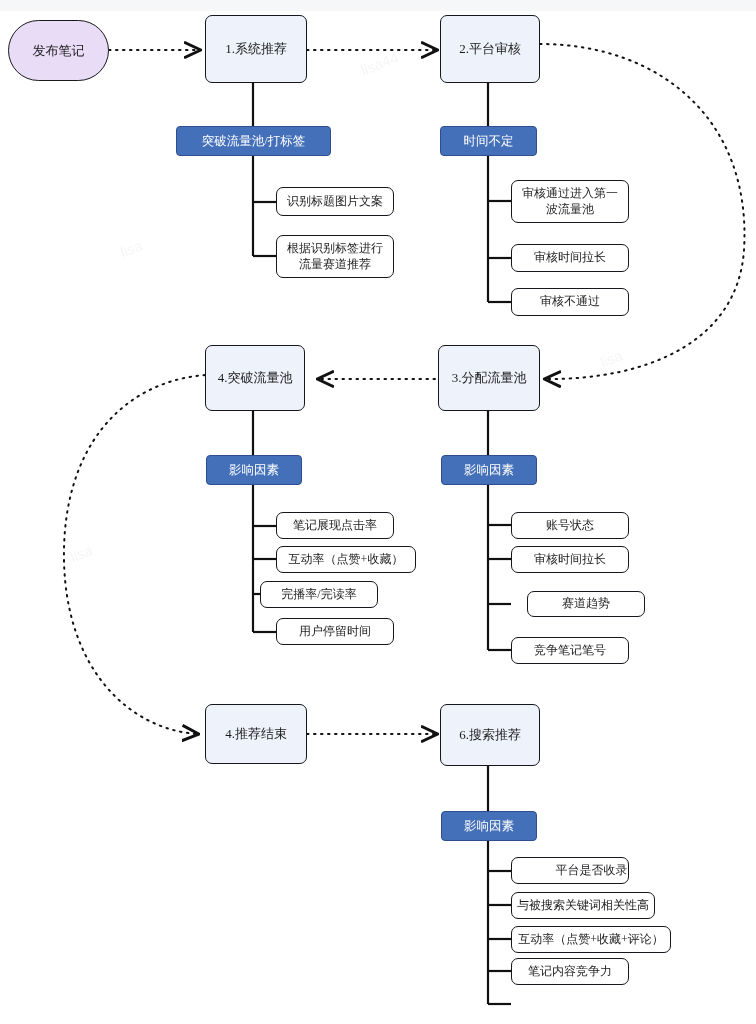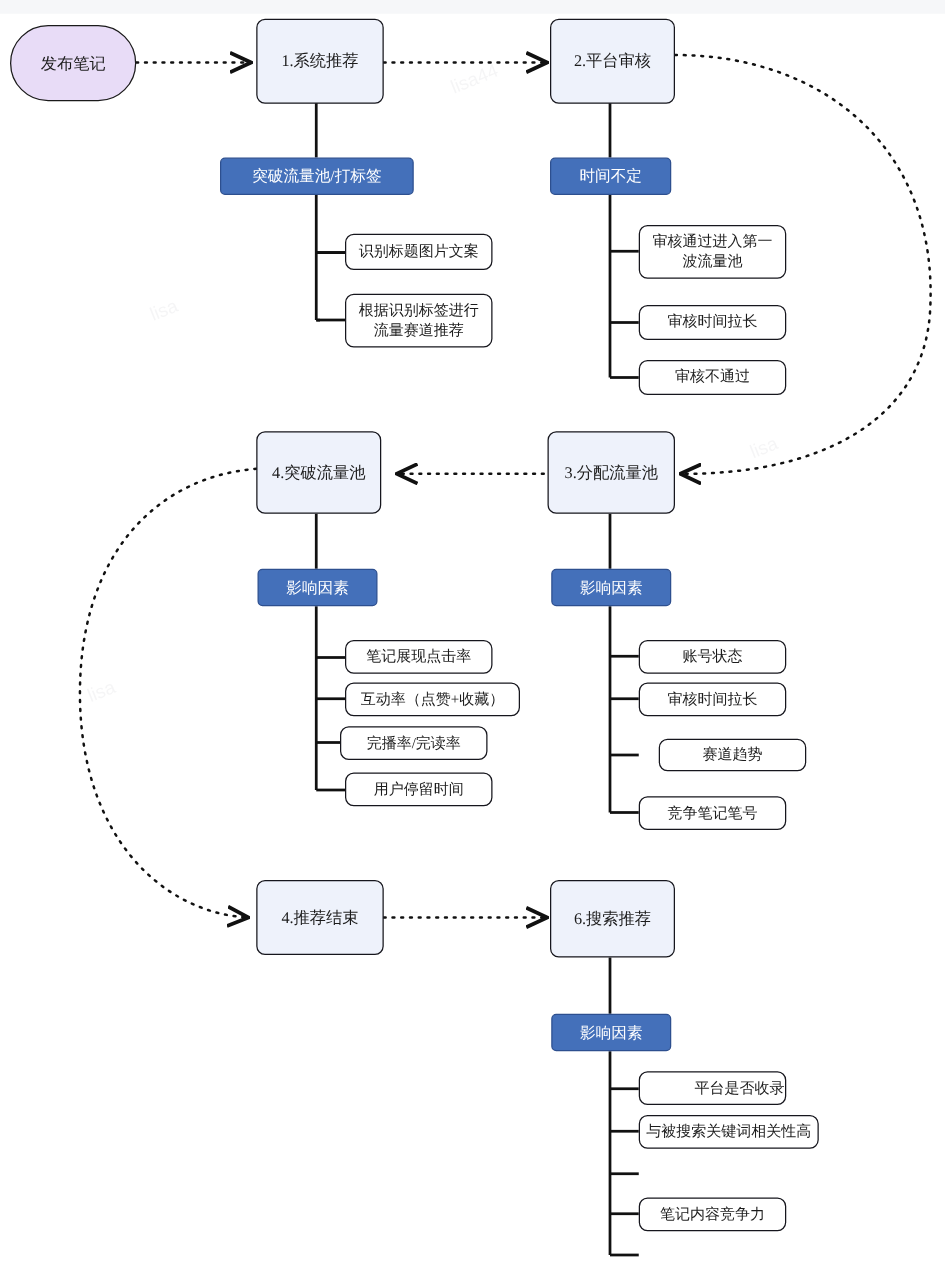--- a/index.html
+++ b/index.html
@@ -159,21 +159,21 @@
   </div>
   <div class="node blue" style="left:206px;top:455px;width:96px;height:30px;">
     <span>影响因素</span>
   </div>
   <div class="node leaf" style="left:276px;top:512px;width:118px;height:27px;">
     <span>笔记展现点击率</span>
   </div>
   <div class="node leaf" style="left:276px;top:546px;width:140px;height:27px;">
     <span>互动率（点赞+收藏）</span>
   </div>
-  <div class="node leaf" style="left:272px;top:581px;width:118px;height:27px;">
+  <div class="node leaf" style="left:260px;top:581px;width:118px;height:27px;">
     <span>完播率/完读率</span>
   </div>
   <div class="node leaf" style="left:276px;top:618px;width:118px;height:27px;">
     <span>用户停留时间</span>
   </div>
 
   <div class="node stage" style="left:438px;top:345px;width:102px;height:66px;">
     <span>3.分配流量池</span>
   </div>
   <div class="node blue" style="left:441px;top:455px;width:96px;height:30px;">
@@ -201,16 +201,19 @@
   </div>
   <div class="node blue" style="left:441px;top:811px;width:96px;height:30px;">
     <span>影响因素</span>
   </div>
   <div class="node leaf" style="left:511px;top:857px;width:118px;height:27px;padding-left:43px;">
     <span>平台是否收录</span>
   </div>
   <div class="node leaf" style="left:511px;top:892px;width:144px;height:27px;">
     <span>与被搜索关键词相关性高</span>
   </div>
+  <div class="node leaf" style="left:511px;top:926px;width:160px;height:27px;">
+    <span>互动率（点赞+收藏+评论）</span>
+  </div>
   <div class="node leaf" style="left:511px;top:958px;width:118px;height:27px;">
     <span>笔记内容竞争力</span>
   </div>
 </div>
 
 </body></html>

